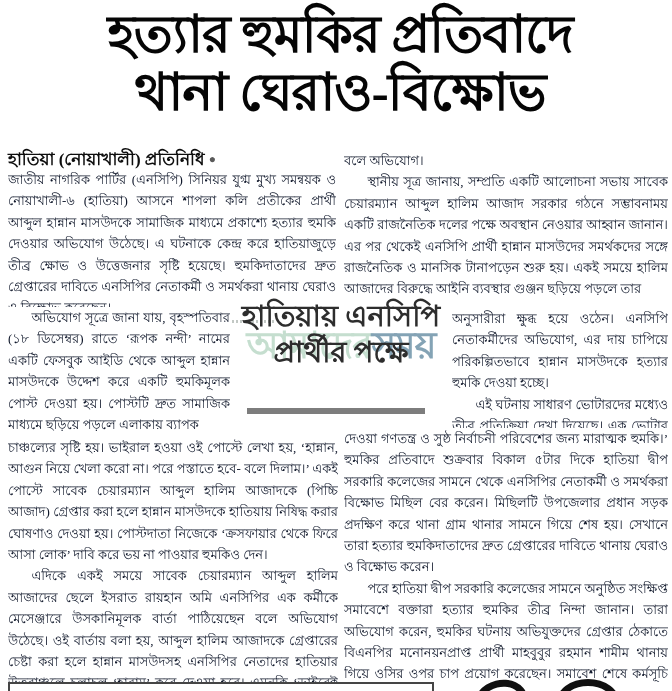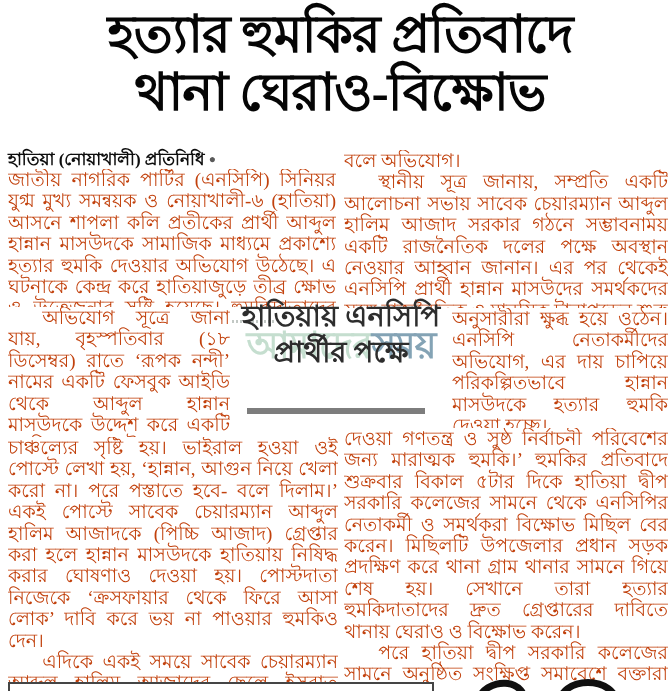--- a/index.html
+++ b/index.html
@@ -16,21 +16,21 @@
     font-size:52px;letter-spacing:-1px;
   }
   
   .byline{
     left:8px;top:146px;width:330px;
     font-size:17px;font-weight:700;color:#0d0d0d;
   }
   .byline .dot{color:#5a5a5a;font-size:12px;vertical-align:2px;}
   
   .col{
-    font-size:19px;line-height:21.4px;text-align:justify;color:#c2410c;
+    font-size:13px;line-height:21.4px;text-align:justify;color:#0f172a;
   }
   .col p{margin:0;}
   .col p.indent{text-indent:1.8em;}
   .l-top{left:8px;top:169px;width:328px;height:138px;overflow:hidden;}
   .l-mid{left:8px;top:307px;width:222px;height:130px;overflow:hidden;}
   .l-bot{left:8px;top:437px;width:330px;height:245px;overflow:hidden;}
   .r-top{left:344px;top:150px;width:324px;height:158px;overflow:hidden;}
   .r-mid{left:452px;top:308px;width:216px;height:120px;overflow:hidden;}
   .r-bot{left:344px;top:428px;width:324px;height:254px;overflow:hidden;}
   

